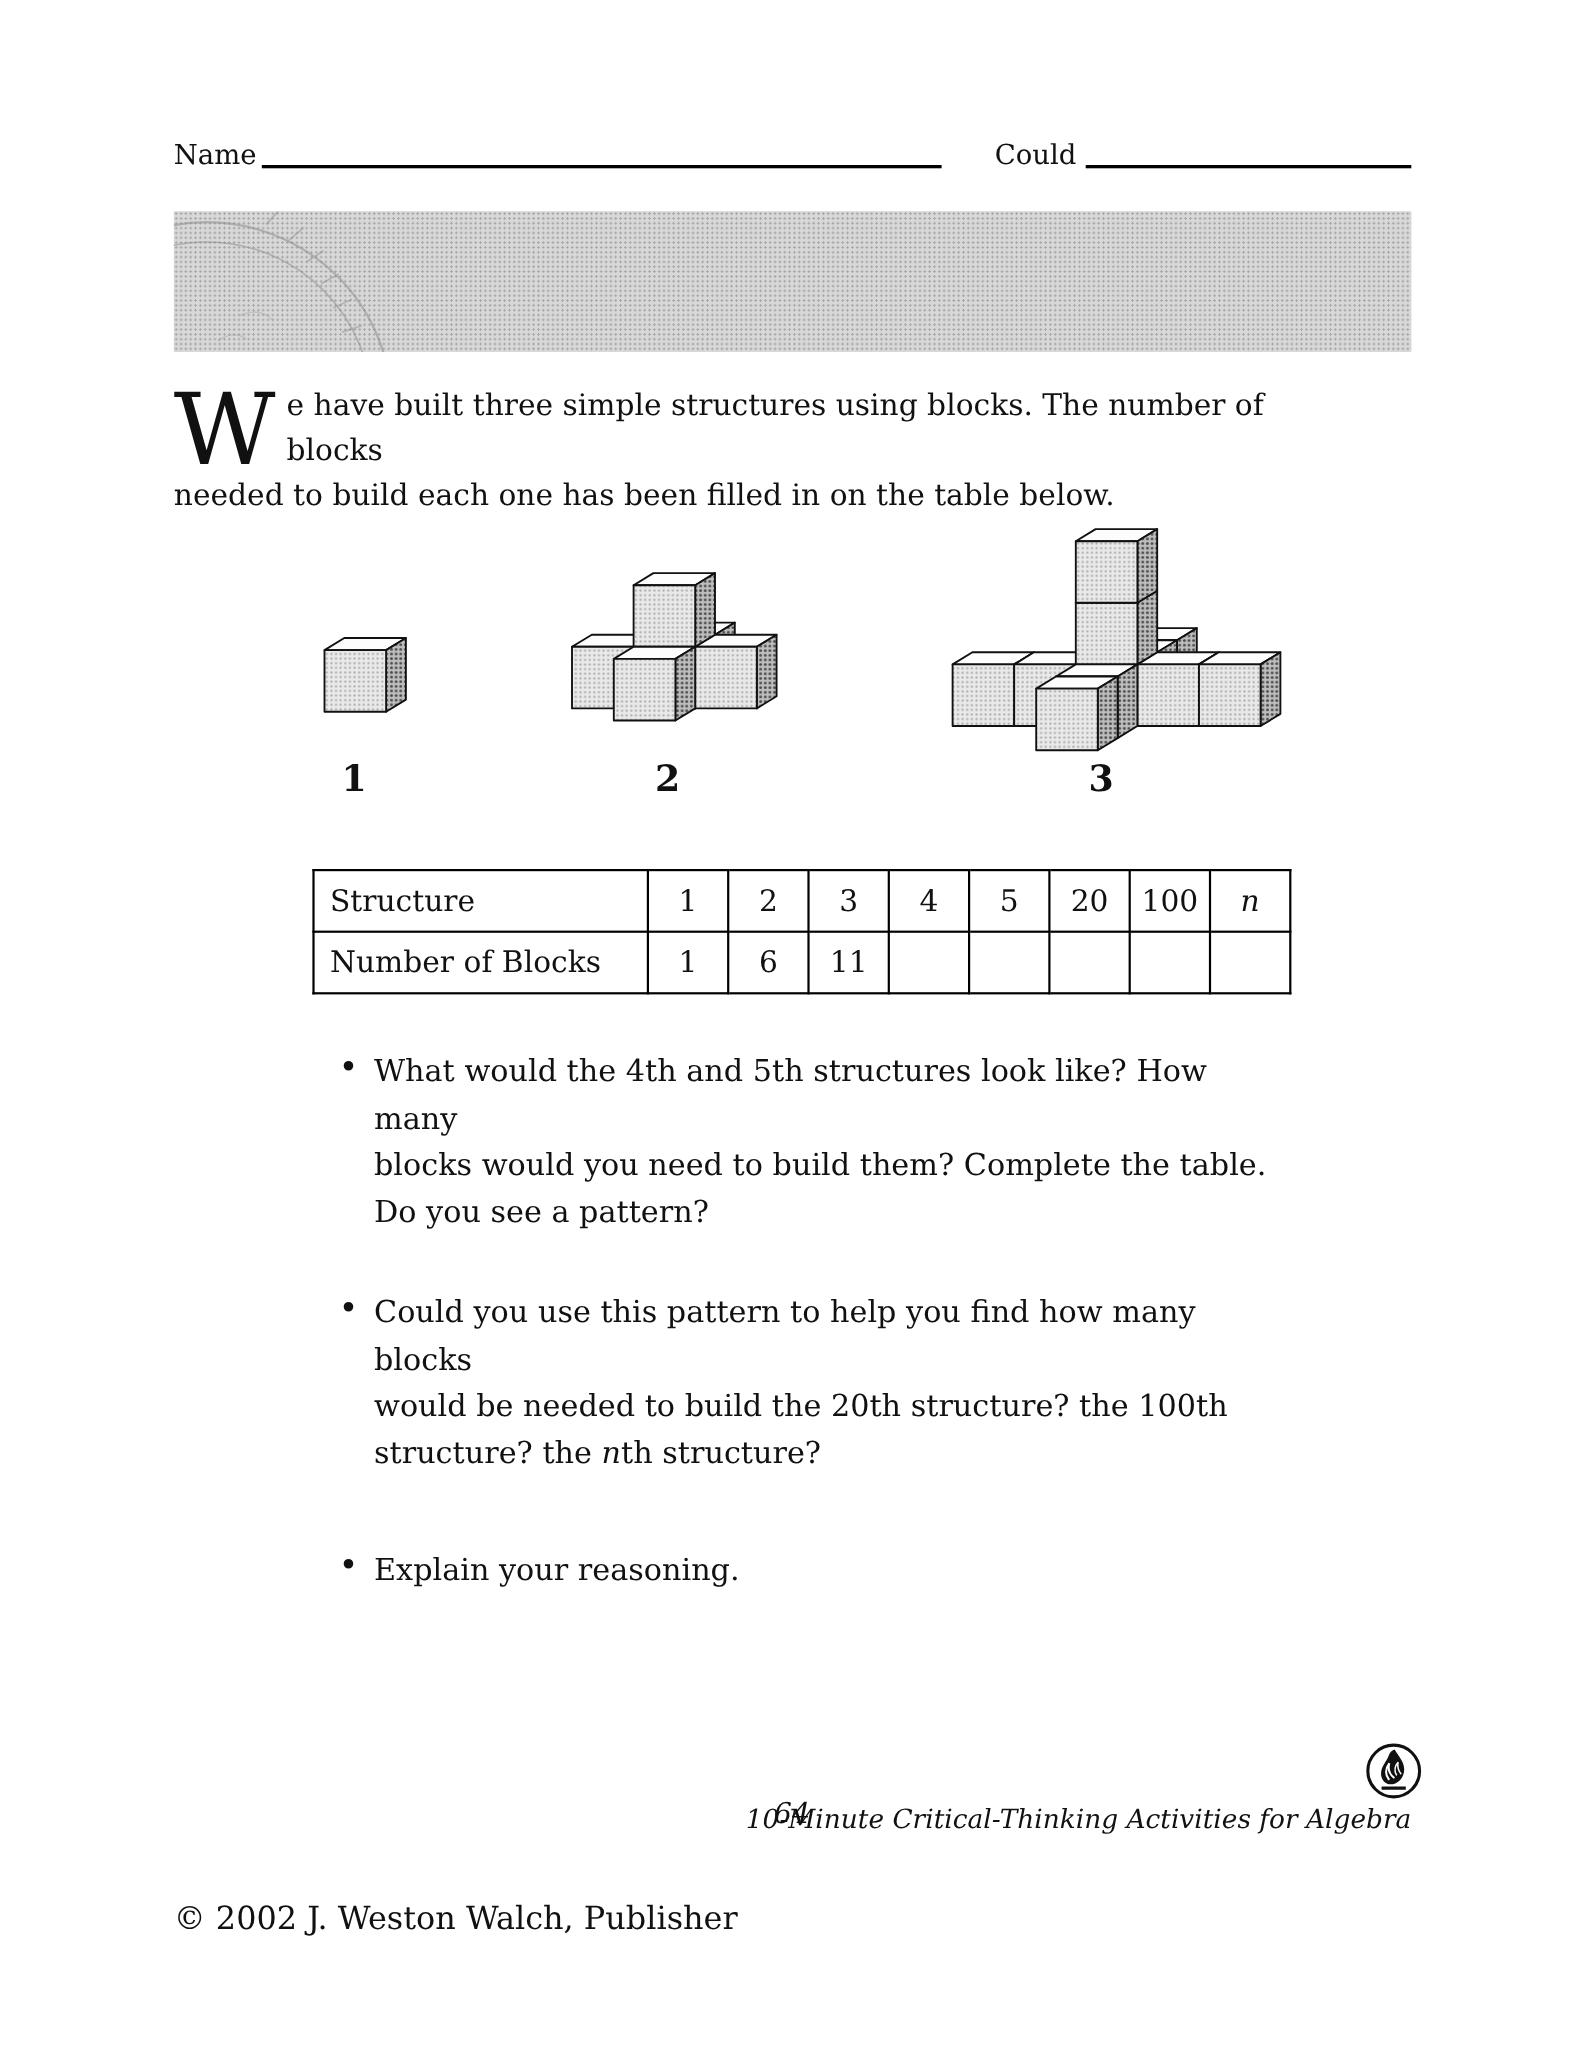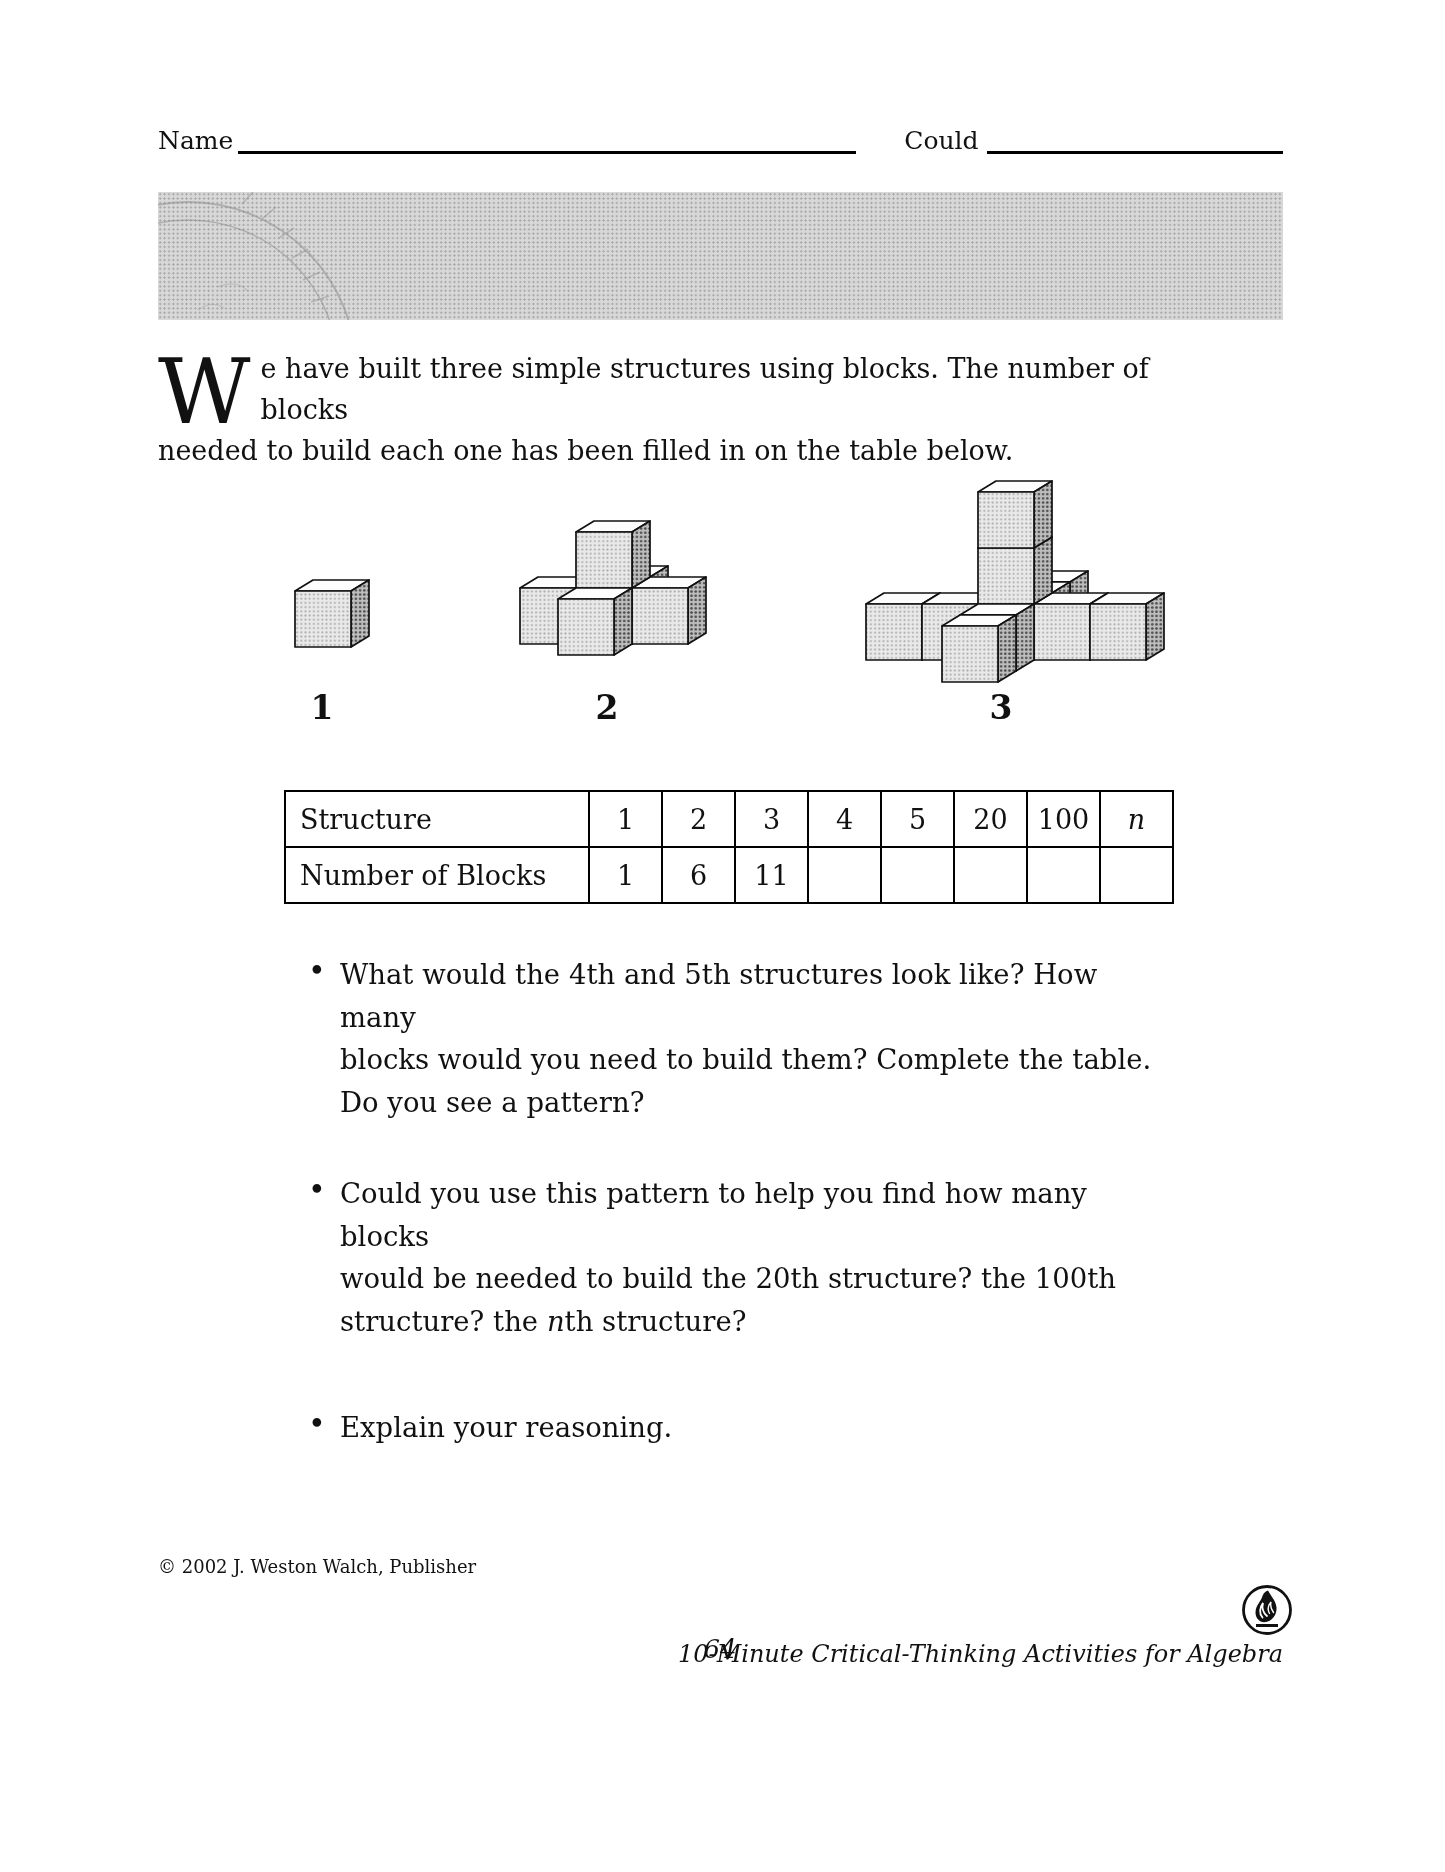--- a/index.html
+++ b/index.html
@@ -3,21 +3,21 @@
 <meta charset="utf-8">
 <style>
   html,body{margin:0;padding:0;background:#888;}
   .page{
     position:relative; width:1445px; height:1872px; margin:0 auto;
     background:#ffffff; overflow:hidden;
     font-family:"DejaVu Serif", serif; color:#111;
   }
   
   .name-row{position:absolute; left:158px; top:126px; width:1125px; height:28px;
-            display:flex; align-items:center; font-size:25px;}
+            display:flex; align-items:flex-start; font-size:25px;}
   .fill-line{border-bottom:3px solid #000; height:24px;}
   .nline{width:618px; margin-left:5px;}
   .ngap{width:48px;}
   .dline{flex:1; margin-left:8px;}
   
   .banner{position:absolute; left:158px; top:192px; width:1125px; height:128px;
           overflow:hidden;
           background-color:#d8d8d8;
           background-image:radial-gradient(#a8a8a8 1.05px, rgba(0,0,0,0) 1.25px);
           background-size:4.4px 4.4px;
@@ -43,21 +43,21 @@
   .blocks-table td.num{width:71px;}
   .it{font-style:italic;}
   
   .bullets{position:absolute; left:308px; top:953px; width:866px;
            font-size:27.5px; line-height:42.5px;}
   .bullet{position:relative; padding-left:32px;}
   .bullet .dot{position:absolute; left:0; top:-3px; font-size:30px;}
   .bullet span, .bullet i{white-space:pre-line;}
   .b2{margin-top:49px;} .b3{margin-top:64px;}
   
-  .foot-copy{position:absolute; left:158px; top:1556px; font-size:18px;}
+  .foot-copy{position:absolute; left:158px; top:1727px; font-size:29px;}
   .foot-page{position:absolute; left:660px; top:1634px; width:120px;
              text-align:center; font-size:26px; font-style:italic;}
   .foot-book{position:absolute; right:162px; top:1640px; font-size:24px;
              font-style:italic;}
   .logo{position:absolute; left:1240px; top:1583px;}
 </style>
 </head>
 <body>
 
 <div class="page">

